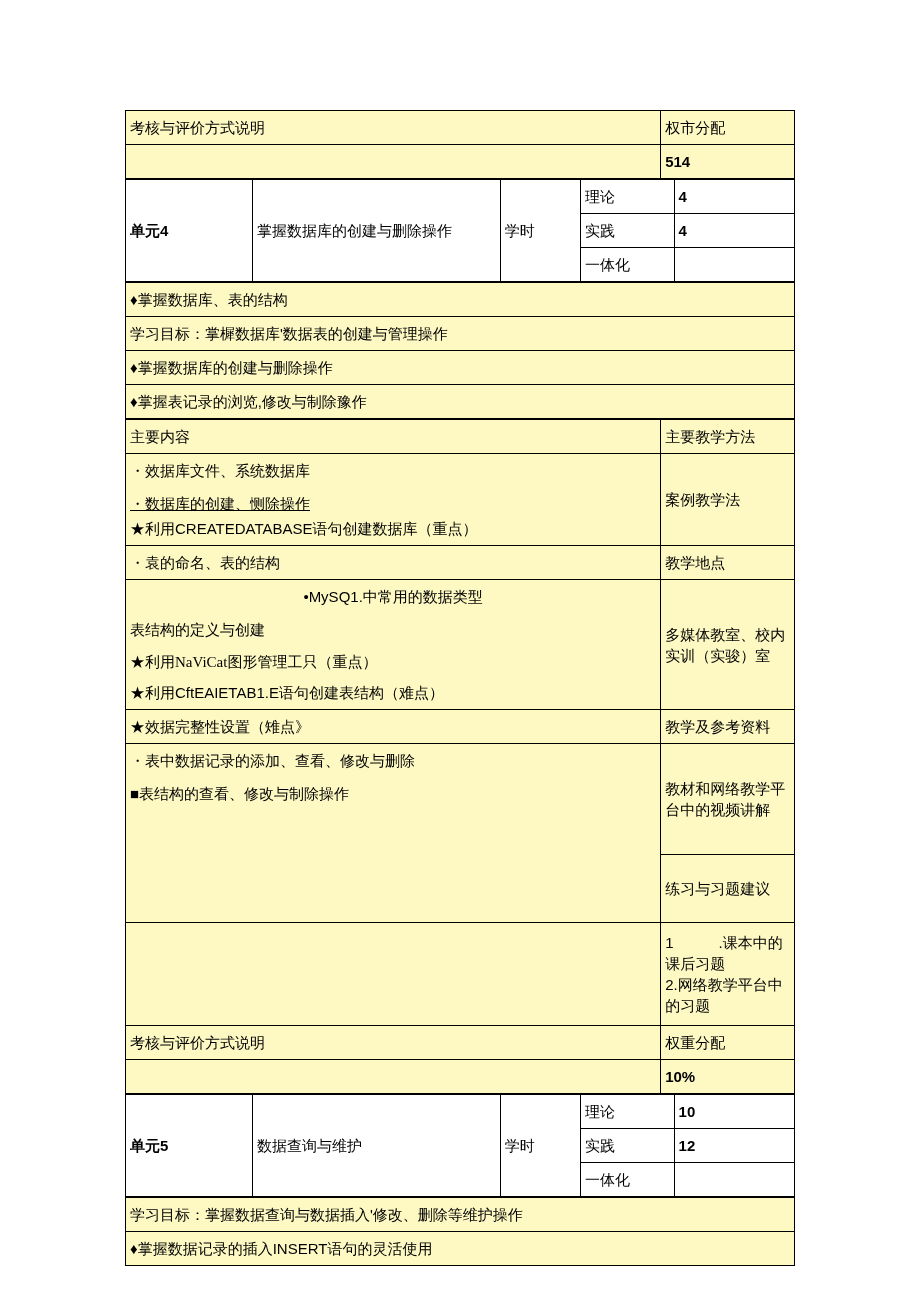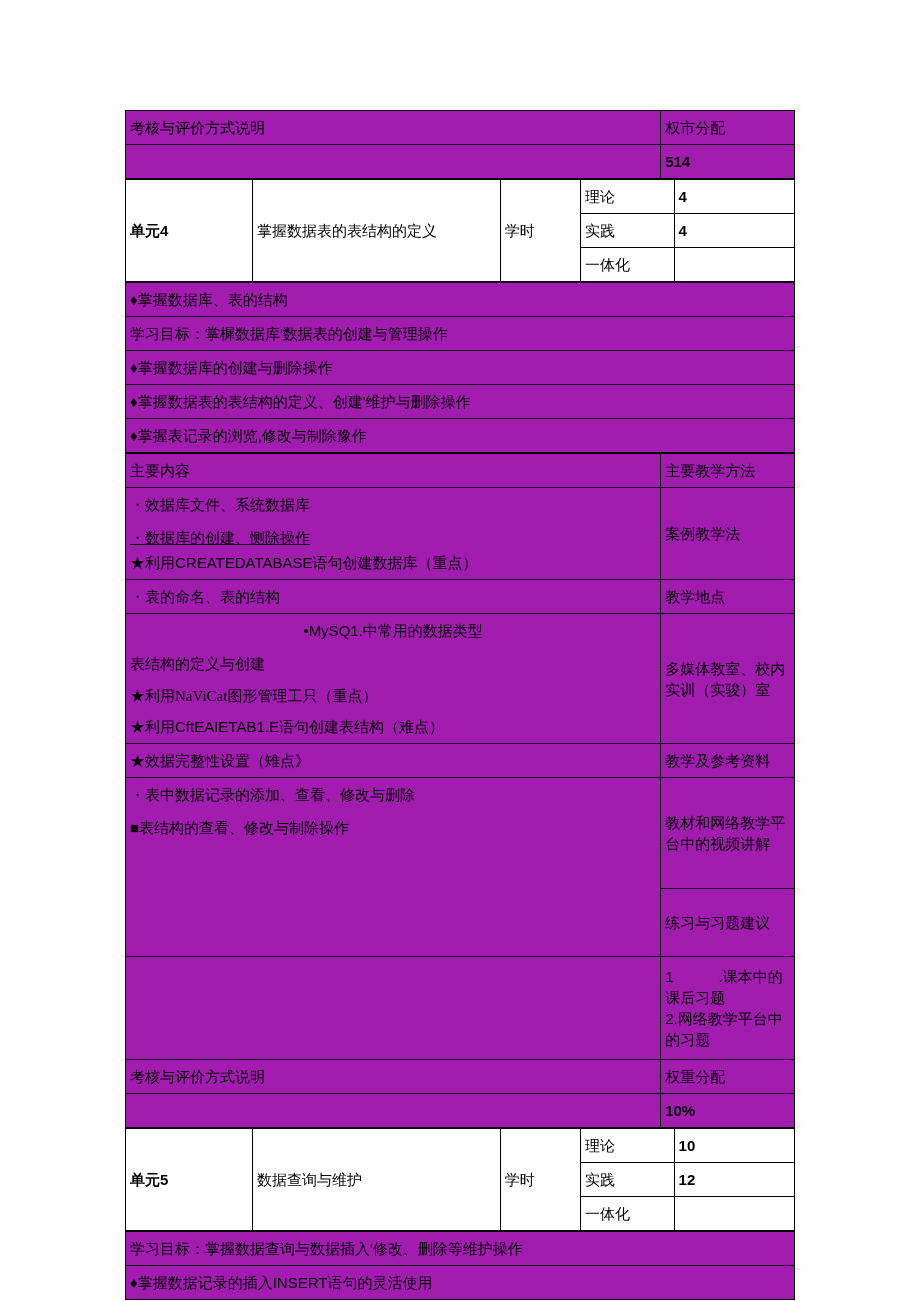--- a/index.html
+++ b/index.html
@@ -24,21 +24,21 @@
     width: 100%;
     table-layout: fixed;
   }
   td {
     border: 1px solid #000;
     padding: 6px 4px;
     vertical-align: middle;
     line-height: 1.4;
   }
   .hl {
-    background: #a21caf;
+    background: #fef9c3;
   }
   .c {
   }
   .b {
     font-weight: bold;
   }
 </style>
 </head>
 <body>
 
@@ -66,21 +66,21 @@
       <colgroup>
         <col style="width:19%">
           <col style="width:37%">
           <col style="width:12%">
           <col style="width:14%">
           <col style="width:18%">
       </colgroup>
       <tbody>
           <tr>
         <td rowspan="3" class="c b">单元4</td>
-        <td rowspan="3" class="c">掌握数据表的表结构的定义</td>
+        <td rowspan="3" class="c">掌握数据库的创建与删除操作</td>
         <td rowspan="3" class="c">学时</td>
         <td class="c">理论</td>
         <td class="c b">4</td>
       </tr>
       <tr>
         <td class="c">实践</td>
         <td class="c b">4</td>
       </tr>
       <tr>
         <td class="c">一体化</td>
@@ -92,23 +92,20 @@
     <table>
       <tbody>
           <tr>
             <td class="hl">♦掌握数据库、表的结构</td>
           </tr>
       <tr>
             <td class="hl"> 学习目标：掌樨数据库'数据表的创建与管理操作</td>
           </tr>
       <tr>
             <td class="hl">♦掌握数据库的创建与删除操作</td>
-          </tr>
-      <tr>
-            <td class="hl">♦掌握数据表的表结构的定义、创建'维护与删除操作</td>
           </tr>
       <tr>
             <td class="hl">♦掌握表记录的浏览,修改与制除豫作</td>
           </tr>
     </tbody>
       </table>
 
     <table>
       <colgroup>
         <col style="width:80%">

